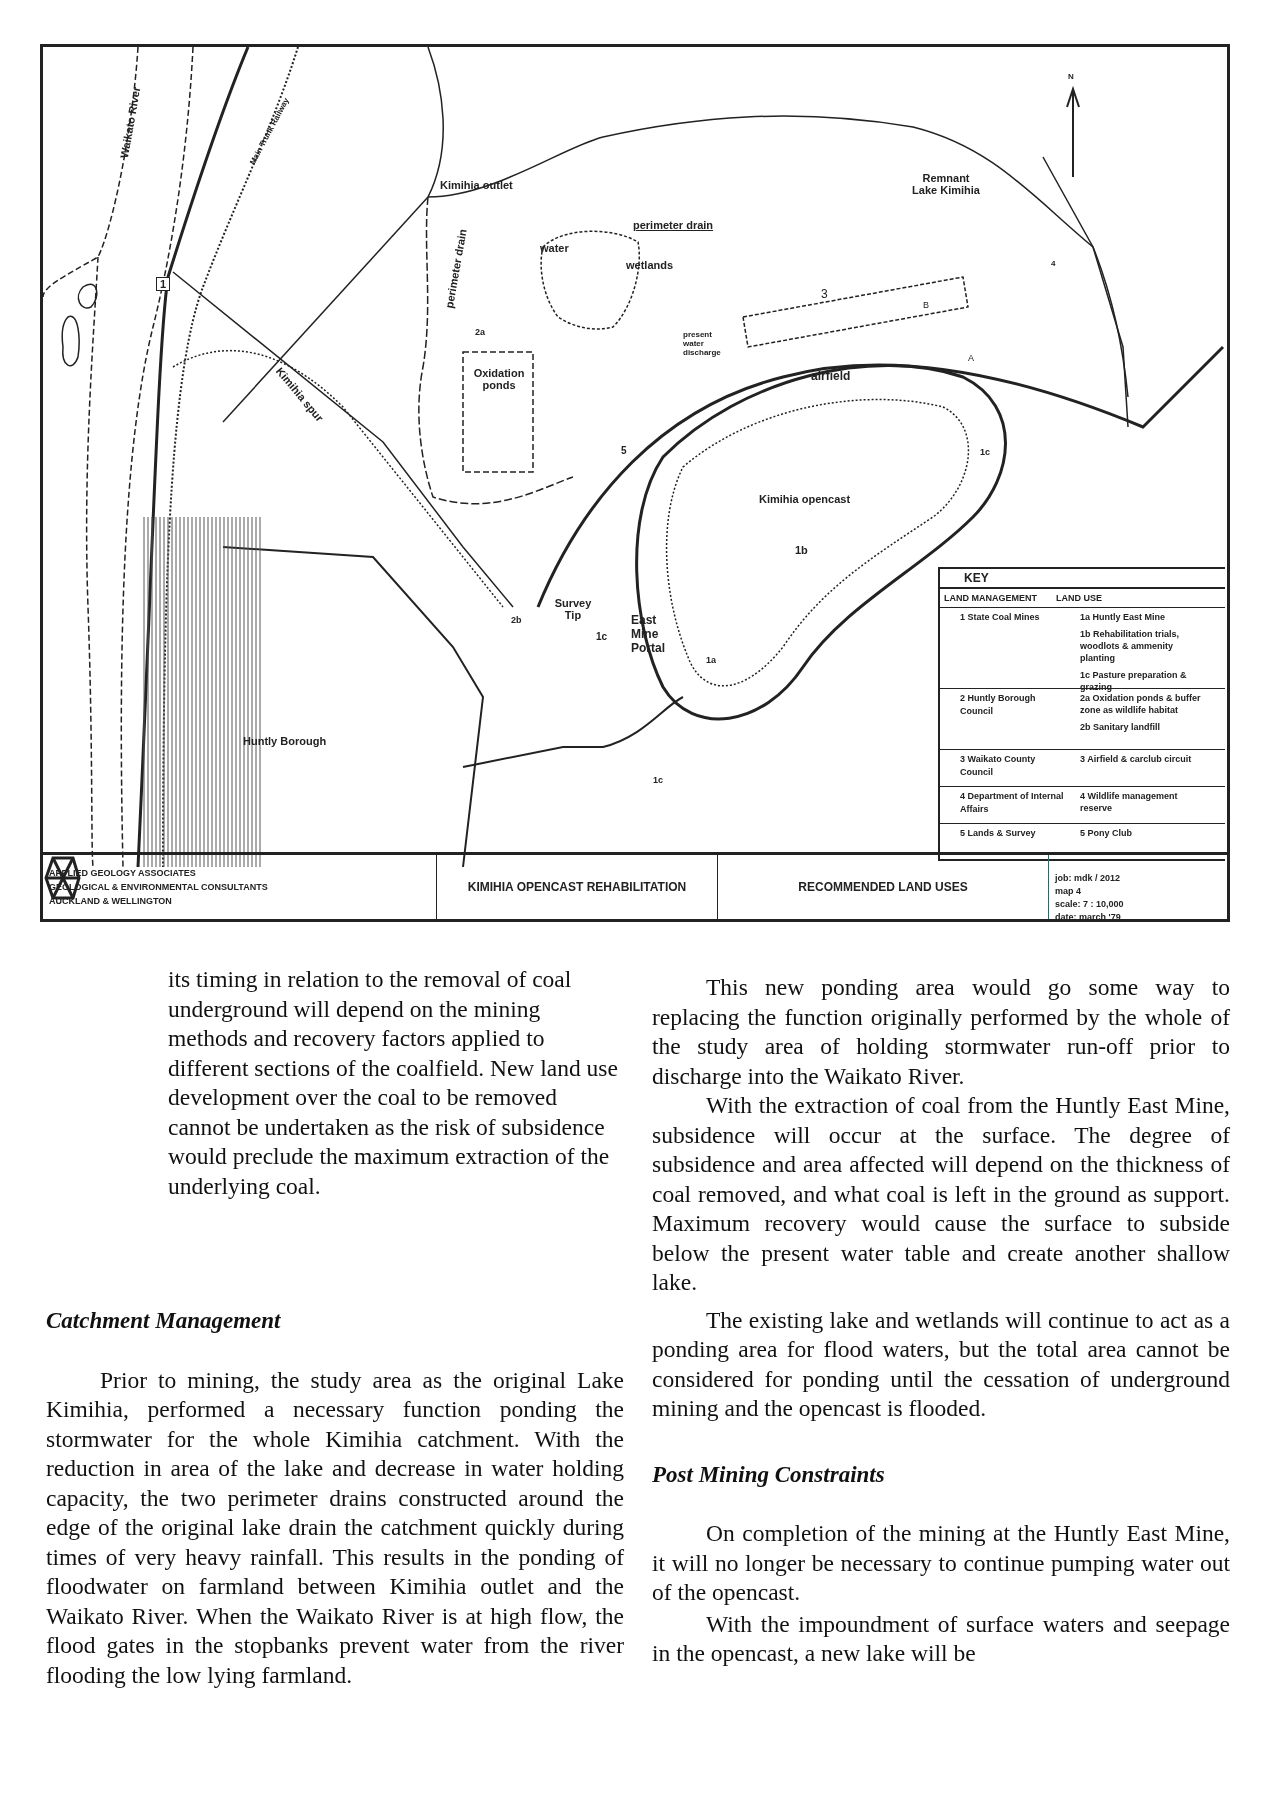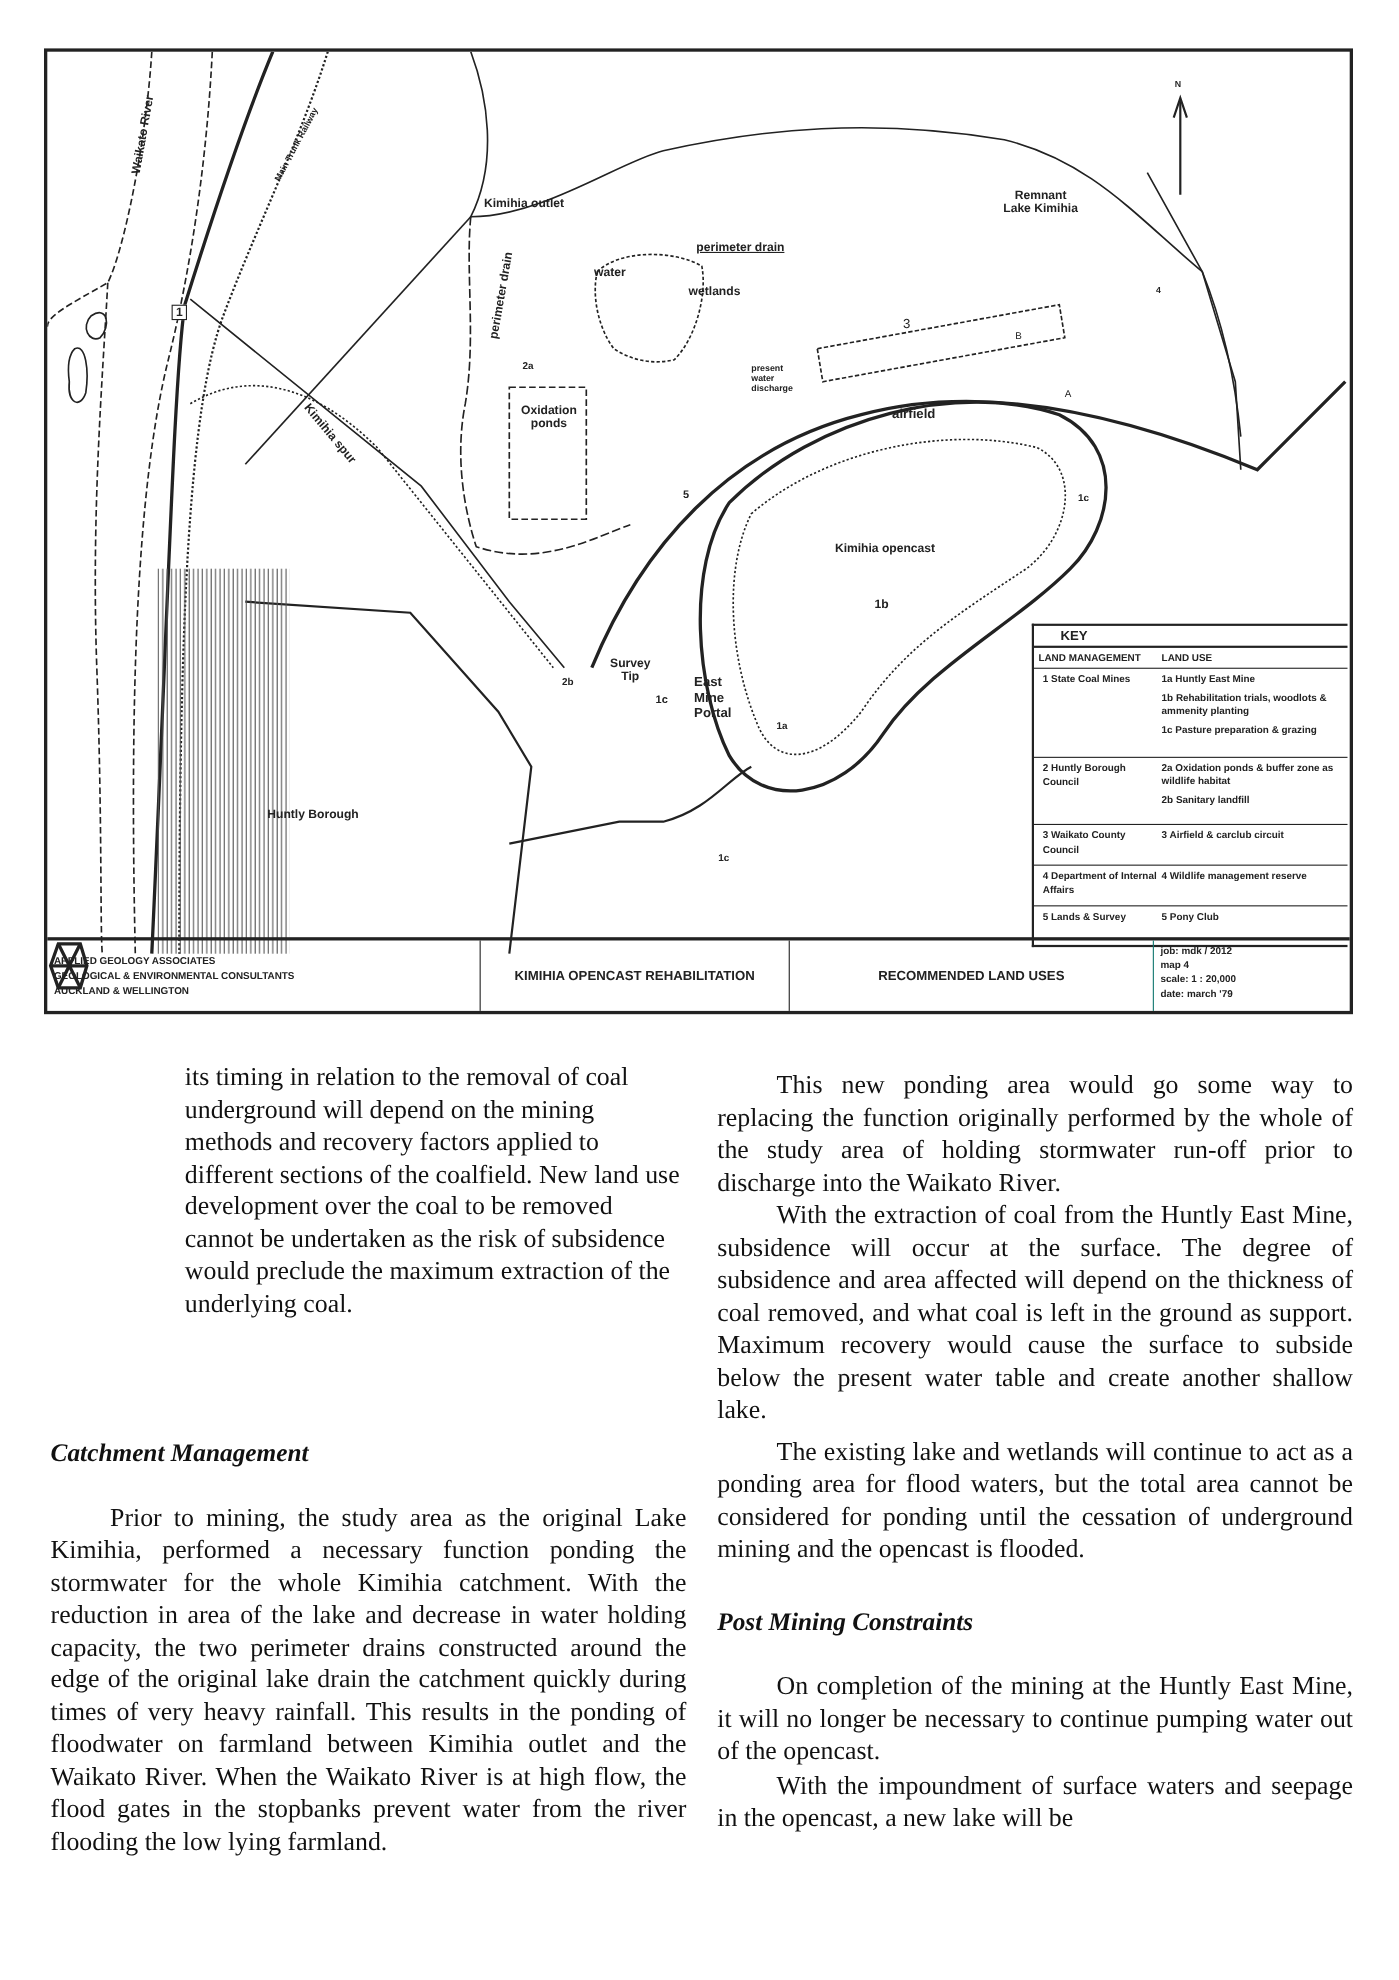--- a/index.html
+++ b/index.html
@@ -4,31 +4,31 @@
 <style>
   html, body { margin:0; padding:0; background:#ffffff; }
   body { width:1272px; height:1800px; position:relative; overflow:hidden; font-family:"Liberation Serif", serif; color:#111; }
   .map { position:absolute; left:40px; top:44px; width:1190px; height:878px; border:3px solid #222; box-sizing:border-box; background:#fff; }
   .map svg { position:absolute; left:0; top:0; width:100%; height:100%; }
   .lbl { position:absolute; font-family:"Liberation Sans", sans-serif; color:#222; font-size:11px; font-weight:bold; white-space:nowrap; }
   .key { position:absolute; left:895px; top:520px; width:285px; height:290px; border:2px solid #222; border-right:none; background:#fff; font-family:"Liberation Sans", sans-serif; font-size:9px; color:#222; }
   .key .title { font-size:12px; font-weight:bold; padding:2px 24px; border-bottom:2px solid #222; }
   .key .hdr { display:flex; font-weight:bold; padding:4px 4px; border-bottom:1px solid #222; font-size:9px; }
   .key .hdr span:first-child { width:112px; }
-  .key .grp { display:flex; border-bottom:1px solid #222; padding:3px 8px; }
+  .key .grp { display:flex; border-bottom:1px solid #222; padding:3px 20px;gap:12px; }
   .key .grp .mgmt { width:108px; font-weight:bold; line-height:13px; }
   .key .grp .uses { flex:1; }
   .key .grp .use { font-weight:bold; line-height:12px; margin-bottom:5px; }
   .titleblock { position:absolute; left:0; bottom:0; width:100%; height:64px; border-top:3px solid #222; display:flex; font-family:"Liberation Sans", sans-serif; color:#222; }
   .tb-firm { width:394px; border-right:1px solid #222; display:flex; align-items:center; padding-left:6px; box-sizing:border-box; }
   .tb-firm .logo { width:38px; height:46px; margin-right:14px; }
   .tb-firm .lines div { font-size:9px; font-weight:bold; line-height:14px; }
   .tb-project { width:280px; border-right:1px solid #222; display:flex; align-items:center; justify-content:center; font-size:12px; font-weight:bold; }
   .tb-subject { width:330px; border-right:1px solid #0f766e; display:flex; align-items:center; justify-content:center; font-size:12px; font-weight:bold; }
-  .tb-meta { flex:1; padding:3px 6px; font-size:9px; font-weight:bold; line-height:13px; }
+  .tb-meta { flex:1; padding:17px 6px; font-size:9px; font-weight:bold; line-height:13px; }
   .col { position:absolute; font-size:23.5px; line-height:29.5px; text-align:justify; }
   .col p { margin:0; }
   .indent { text-indent:54px; }
   .heading { font-style:italic; font-weight:bold; font-size:23px; }
 </style>
 </head>
 <body>
 
 <div class="map">
   <svg viewBox="0 0 1184 872" preserveAspectRatio="none">
@@ -166,21 +166,21 @@
         <div>APPLIED GEOLOGY ASSOCIATES</div>
         <div>GEOLOGICAL &amp; ENVIRONMENTAL CONSULTANTS</div>
         <div>AUCKLAND &amp; WELLINGTON</div>
       </div>
     </div>
     <div class="tb-project">KIMIHIA OPENCAST REHABILITATION</div>
     <div class="tb-subject">RECOMMENDED LAND USES</div>
     <div class="tb-meta">
       <div>job: mdk / 2012</div>
       <div>map 4</div>
-      <div>scale: 1 : 20,000</div>
+      <div>scale: 7 : 10,000</div>
       <div>date: march '79</div>
     </div>
   </div>
 </div>
 
 <div class="col" style="left:168px;top:965px;width:450px;text-align:left;">
   <p>its timing in relation to the removal of coal underground will depend on the mining methods and recovery factors applied to different sections of the coalfield. New land use development over the coal to be removed cannot be undertaken as the risk of subsidence would preclude the maximum extraction of the underlying coal.</p>
 </div>
 
 <div class="col" style="left:46px;top:1306px;width:578px;">

